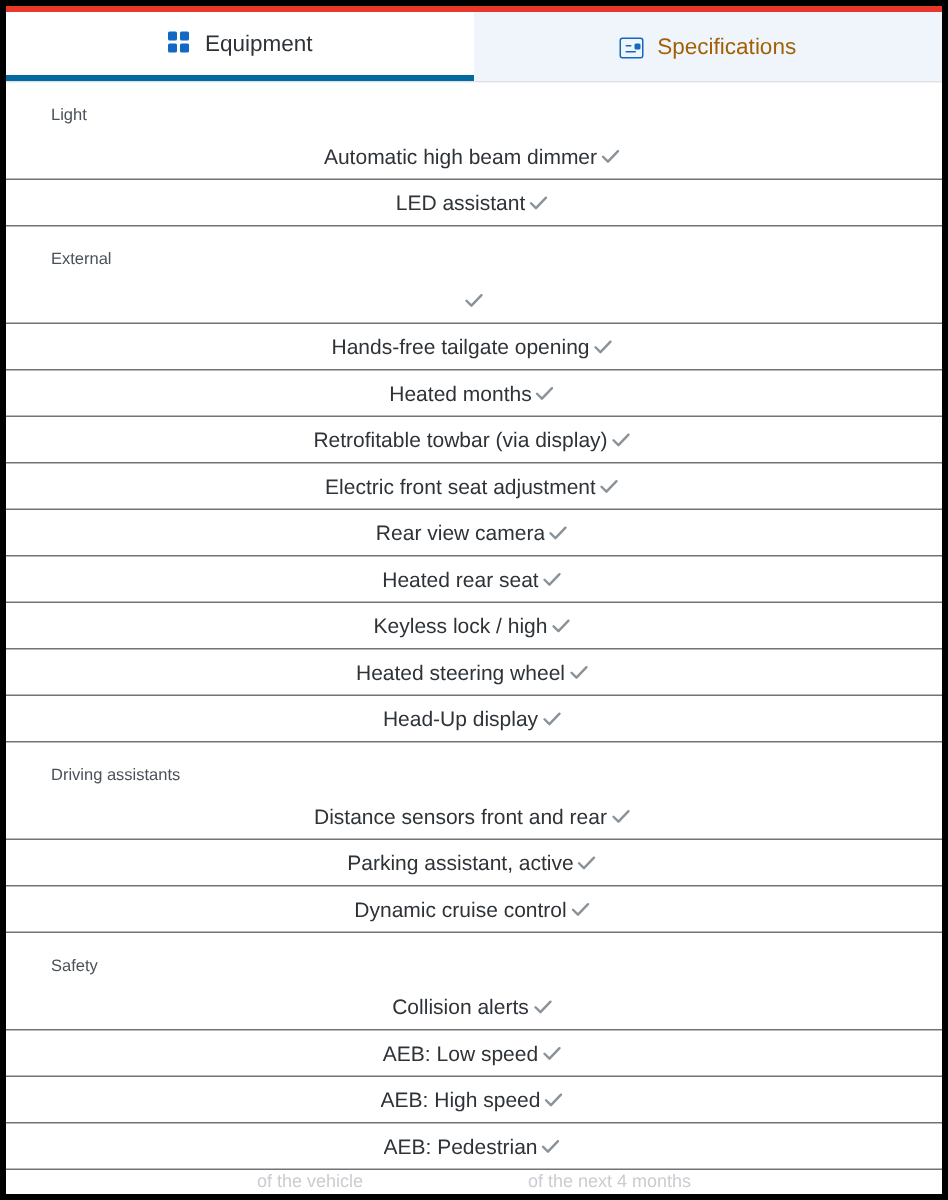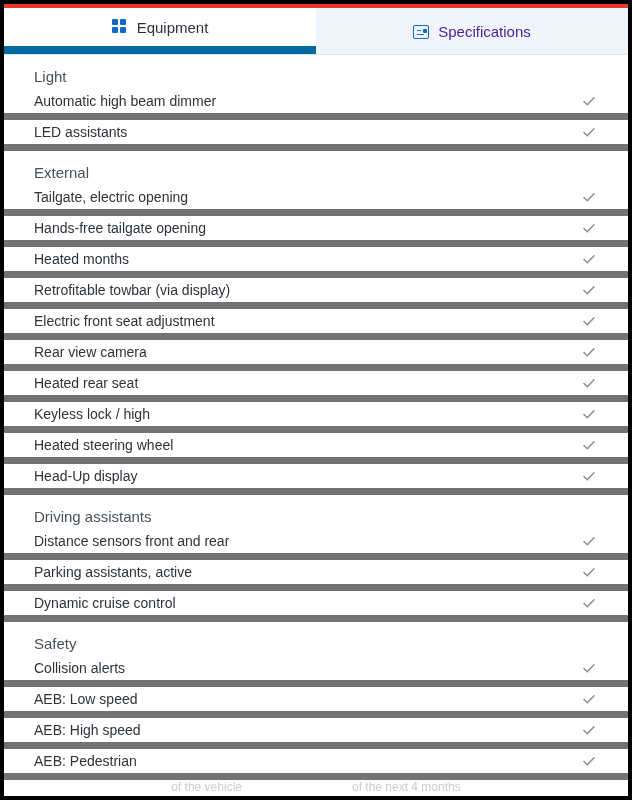--- a/index.html
+++ b/index.html
@@ -55,24 +55,24 @@
     gap: 9px;
     font-size: 15px;
     color: #2e3338;
     background: #ffffff;
     box-sizing: border-box;
     cursor: pointer;
     user-select: none;
   }
   .tab.inactive {
     background: #eff5fb;
-    color: #4c1d95;
+    color: #a16207;
   }
   .tab.active {
-    border-bottom: 8px solid #0369a1;
+    border-bottom: 4px solid #0369a1;
   }
   .tab-icon {
     display: inline-block;
     width: 16px;
     height: 16px;
     position: relative;
   }
   
   .ico-equipment i {
     position: absolute;
@@ -102,32 +102,32 @@
   }
   .ico-spec i:nth-child(1) { left: 3px; top: 4px; width: 4px; }
   .ico-spec i:nth-child(2) { left: 3px; top: 8px; width: 7px; }
   .ico-spec i:nth-child(3) { left: 9px; top: 3px; width: 4px; height: 4px; }
 
   
   .list {
     padding: 0;
   }
   .group-title {
-    font-size: 15px;
+    font-size: 11px;
     color: #4a5158;
     padding: 13px 0 3px 30px;
     line-height: 18px;
   }
   .row {
     display: flex;
     align-items: center;
-    justify-content: space-between;
+    justify-content: center;
     padding: 0 30px 0 30px;
     height: 31px;
-    border-bottom: 7px solid #737373;
+    border-bottom: 1px solid #737373;
     box-sizing: border-box;
   }
   .row.first-in-group {
     border-top: none;
   }
   .row-label {
     font-size: 14px;
     color: #2e3338;
     line-height: 18px;
     white-space: nowrap;
@@ -194,31 +194,30 @@
       <div class="group-title">Light</div>
       <div class="row first-in-group">
         <span class="row-label">Automatic high beam dimmer</span>
         <span class="check">
             <svg width="16" height="16" viewBox="0 0 16 16">
               <path d="M3 8.5 L6.3 11.8 L13 4.8" fill="none" stroke="currentColor" stroke-width="1.6" stroke-linecap="round" stroke-linejoin="round"></path>
             </svg>
           </span>
       </div>
       <div class="row">
-        <span class="row-label">LED assistants</span>
+        <span class="row-label">LED assistant</span>
         <span class="check">
             <svg width="16" height="16" viewBox="0 0 16 16">
               <path d="M3 8.5 L6.3 11.8 L13 4.8" fill="none" stroke="currentColor" stroke-width="1.6" stroke-linecap="round" stroke-linejoin="round"></path>
             </svg>
           </span>
       </div>
 
       <div class="group-title">External</div>
       <div class="row first-in-group">
-        <span class="row-label">Tailgate, electric opening</span>
         <span class="check">
             <svg width="16" height="16" viewBox="0 0 16 16">
               <path d="M3 8.5 L6.3 11.8 L13 4.8" fill="none" stroke="currentColor" stroke-width="1.6" stroke-linecap="round" stroke-linejoin="round"></path>
             </svg>
           </span>
       </div>
       <div class="row">
         <span class="row-label">Hands-free tailgate opening</span>
         <span class="check">
             <svg width="16" height="16" viewBox="0 0 16 16">
@@ -295,21 +294,21 @@
       <div class="group-title">Driving assistants</div>
       <div class="row first-in-group">
         <span class="row-label">Distance sensors front and rear</span>
         <span class="check">
             <svg width="16" height="16" viewBox="0 0 16 16">
               <path d="M3 8.5 L6.3 11.8 L13 4.8" fill="none" stroke="currentColor" stroke-width="1.6" stroke-linecap="round" stroke-linejoin="round"></path>
             </svg>
           </span>
       </div>
       <div class="row">
-        <span class="row-label">Parking assistants, active</span>
+        <span class="row-label">Parking assistant, active</span>
         <span class="check">
             <svg width="16" height="16" viewBox="0 0 16 16">
               <path d="M3 8.5 L6.3 11.8 L13 4.8" fill="none" stroke="currentColor" stroke-width="1.6" stroke-linecap="round" stroke-linejoin="round"></path>
             </svg>
           </span>
       </div>
       <div class="row">
         <span class="row-label">Dynamic cruise control</span>
         <span class="check">
             <svg width="16" height="16" viewBox="0 0 16 16">

